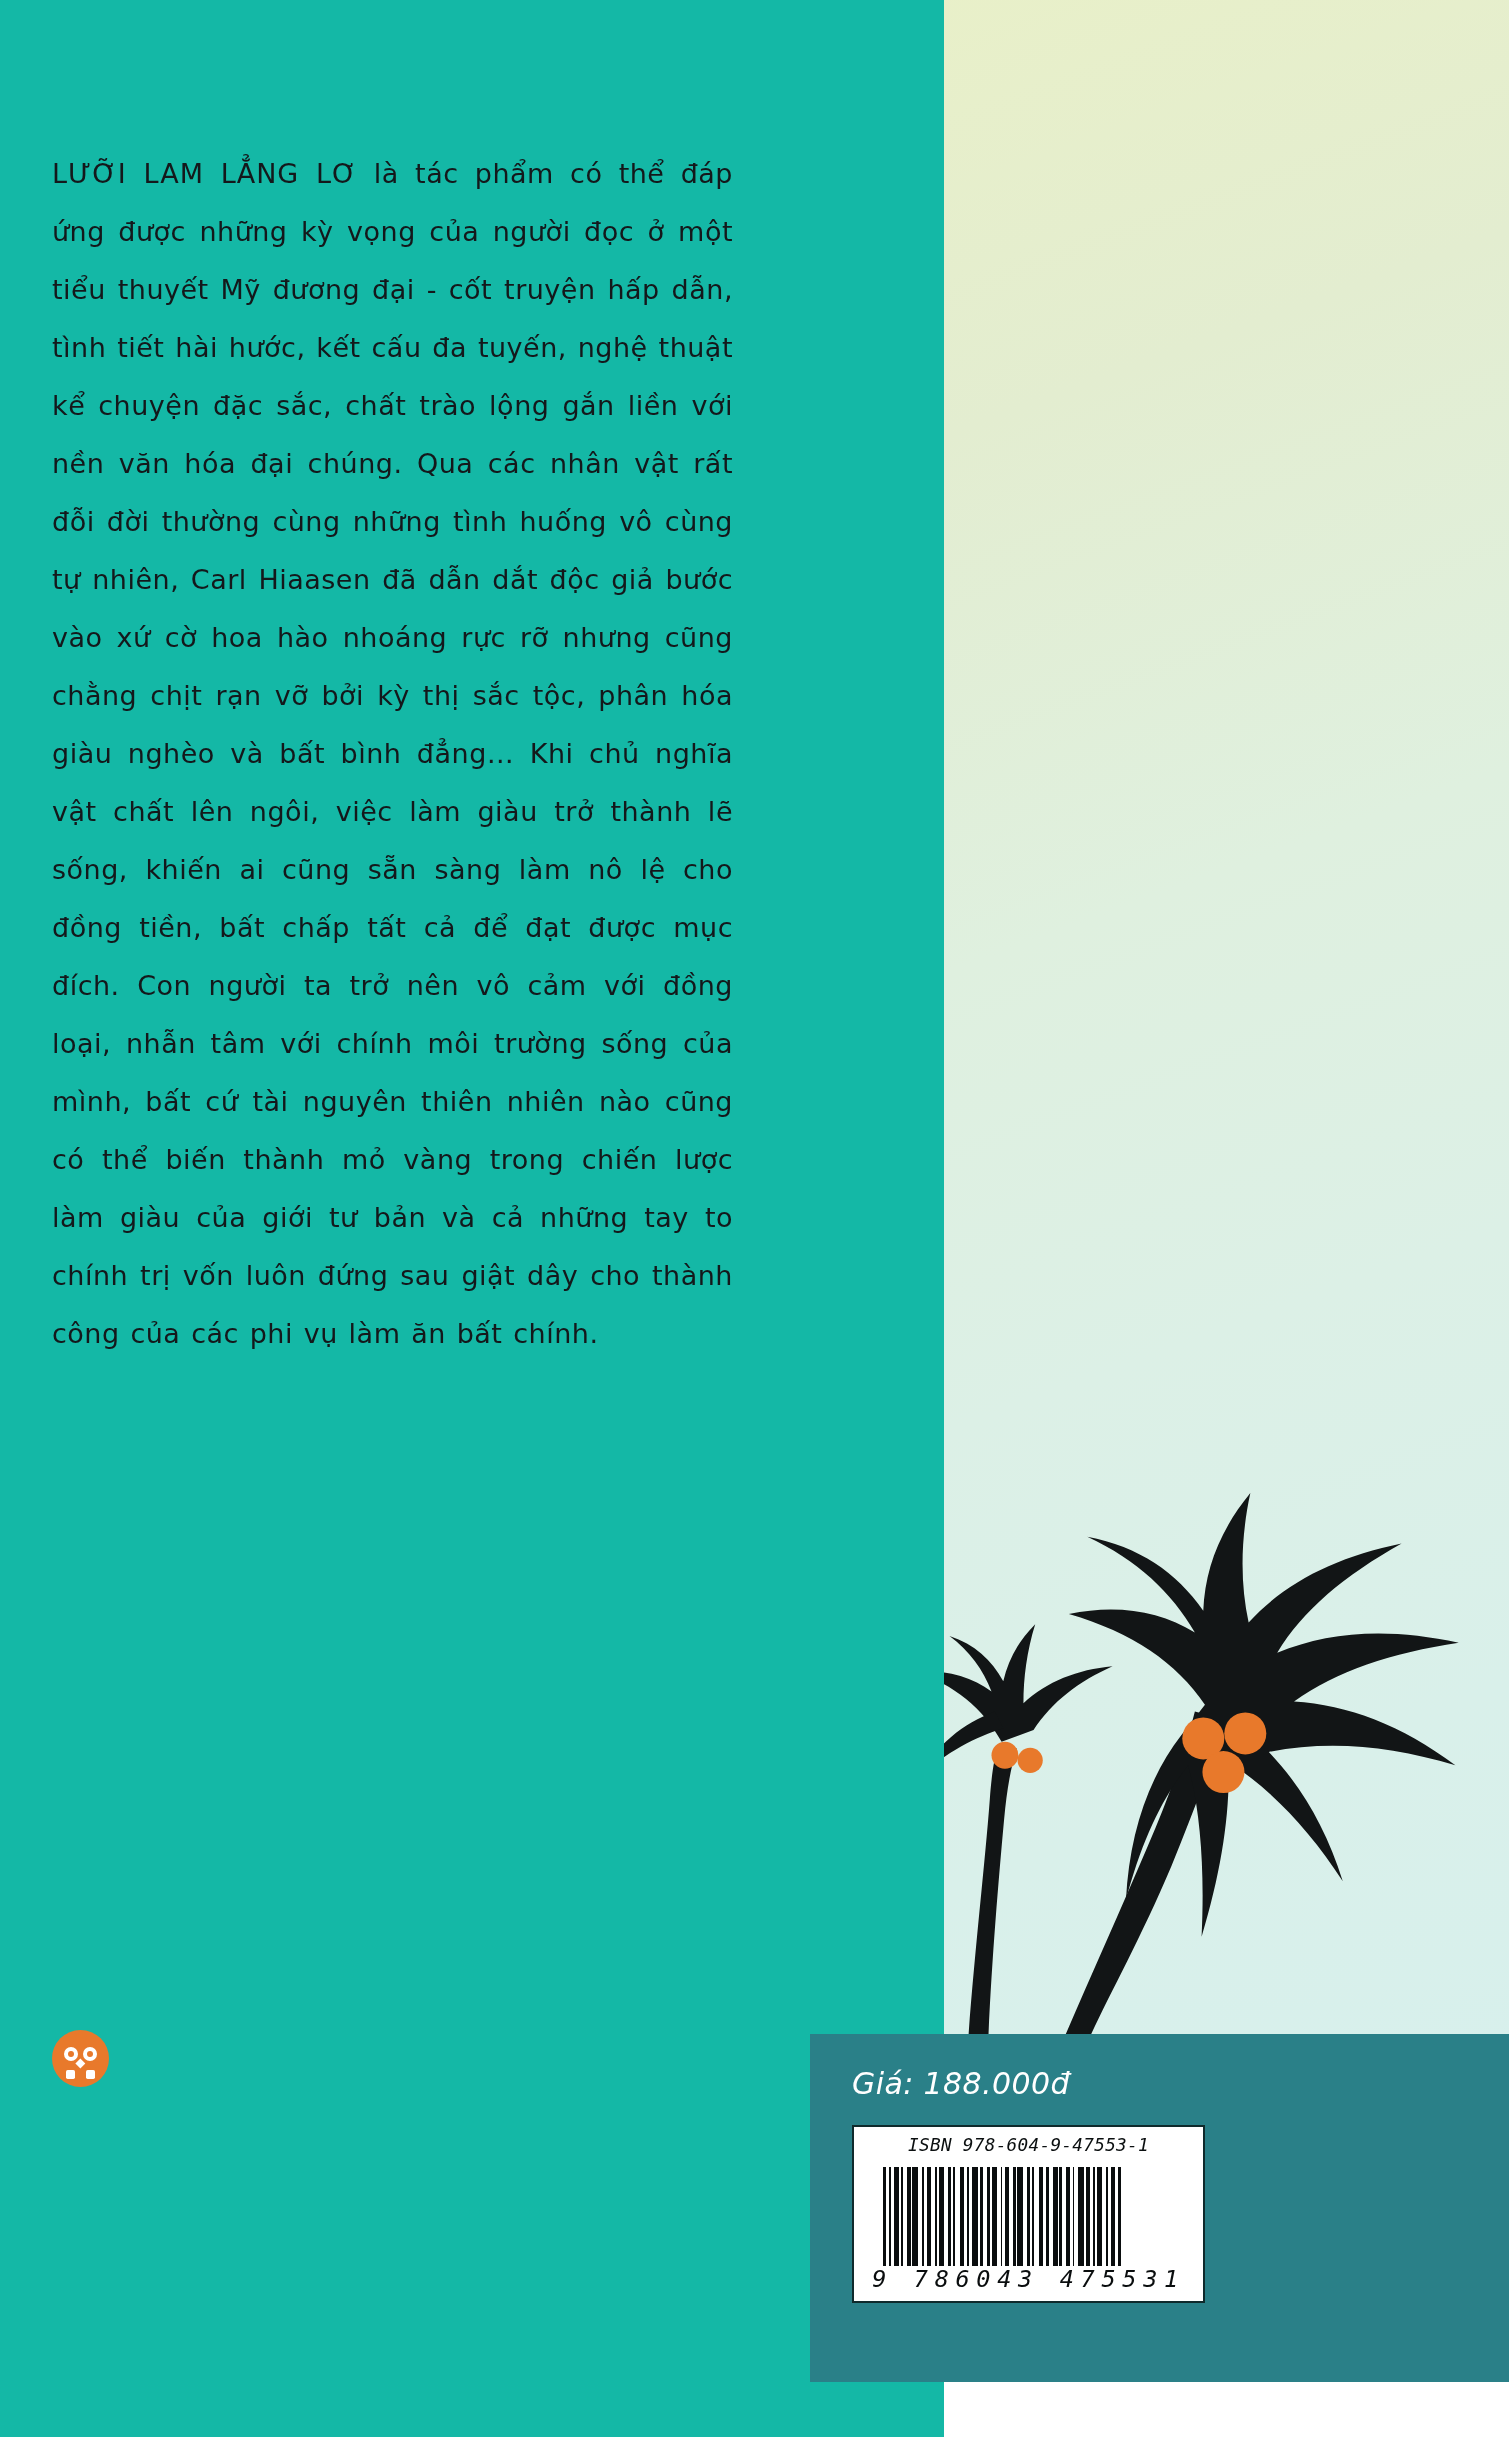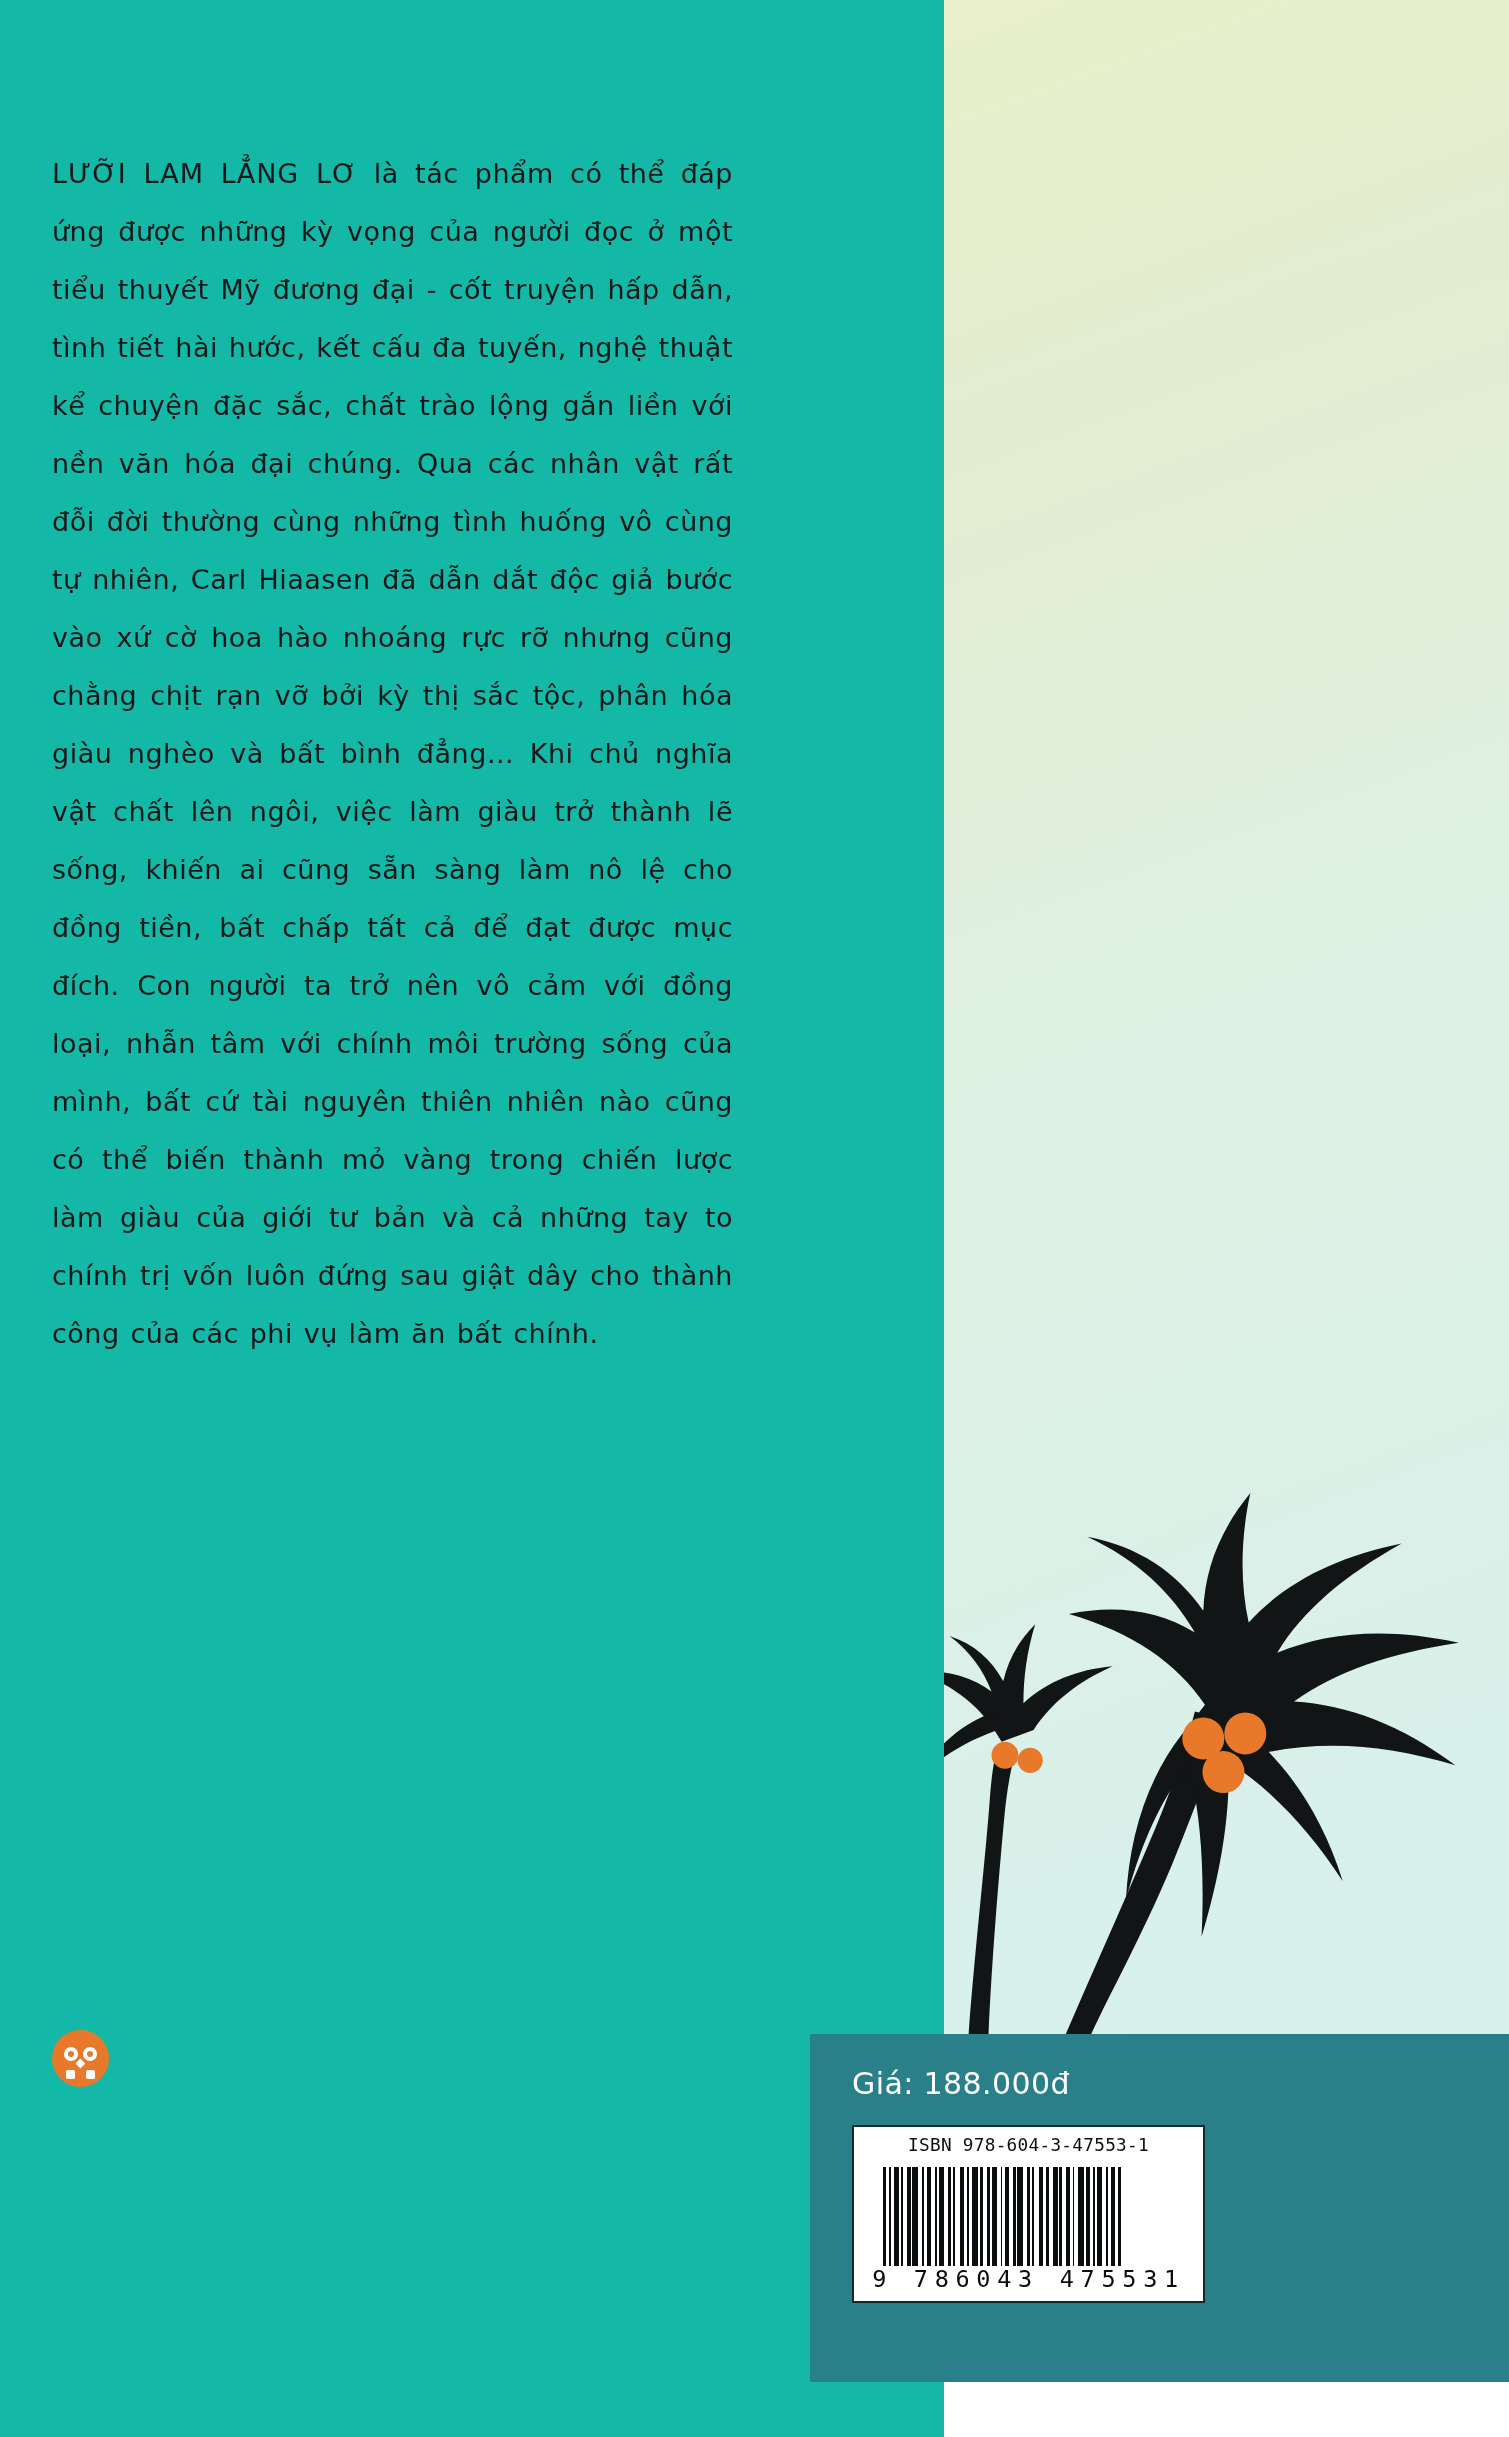--- a/index.html
+++ b/index.html
@@ -143,20 +143,21 @@
   }
 
   
   .price-block {
     position: absolute;
     left: 810px;
     top: 2034px;
     width: 700px;
     height: 348px;
     background: #2a8088;
+    font-style: italic;
   }
   .price-label {
     position: absolute;
     left: 42px;
     top: 32px;
     font-family: "DejaVu Sans", sans-serif;
     font-size: 30px;
     color: #ffffff;
     letter-spacing: 0.4px;
   }
@@ -259,21 +260,21 @@
         <div class="beak"></div>
         <div class="foot l"></div>
         <div class="foot r"></div>
       </div>
     </div>
   </div>
 
   <div class="price-block">
     <div class="price-label">Giá: 188.000đ</div>
     <div class="barcode-card">
-      <div class="isbn-text">ISBN 978-604-3-47553-1</div>
+      <div class="isbn-text">ISBN 978-604-9-47553-1</div>
       <div class="bars">
         <i style="width:3.4px"></i>
           <i style="width:2.5px;background:transparent"></i>
         <i style="width:1.7px"></i>
           <i style="width:3.4px;background:transparent"></i>
         <i style="width:5px"></i>
           <i style="width:2.5px;background:transparent"></i>
         <i style="width:1.7px"></i>
           <i style="width:4.2px;background:transparent"></i>
         <i style="width:3.4px"></i>

